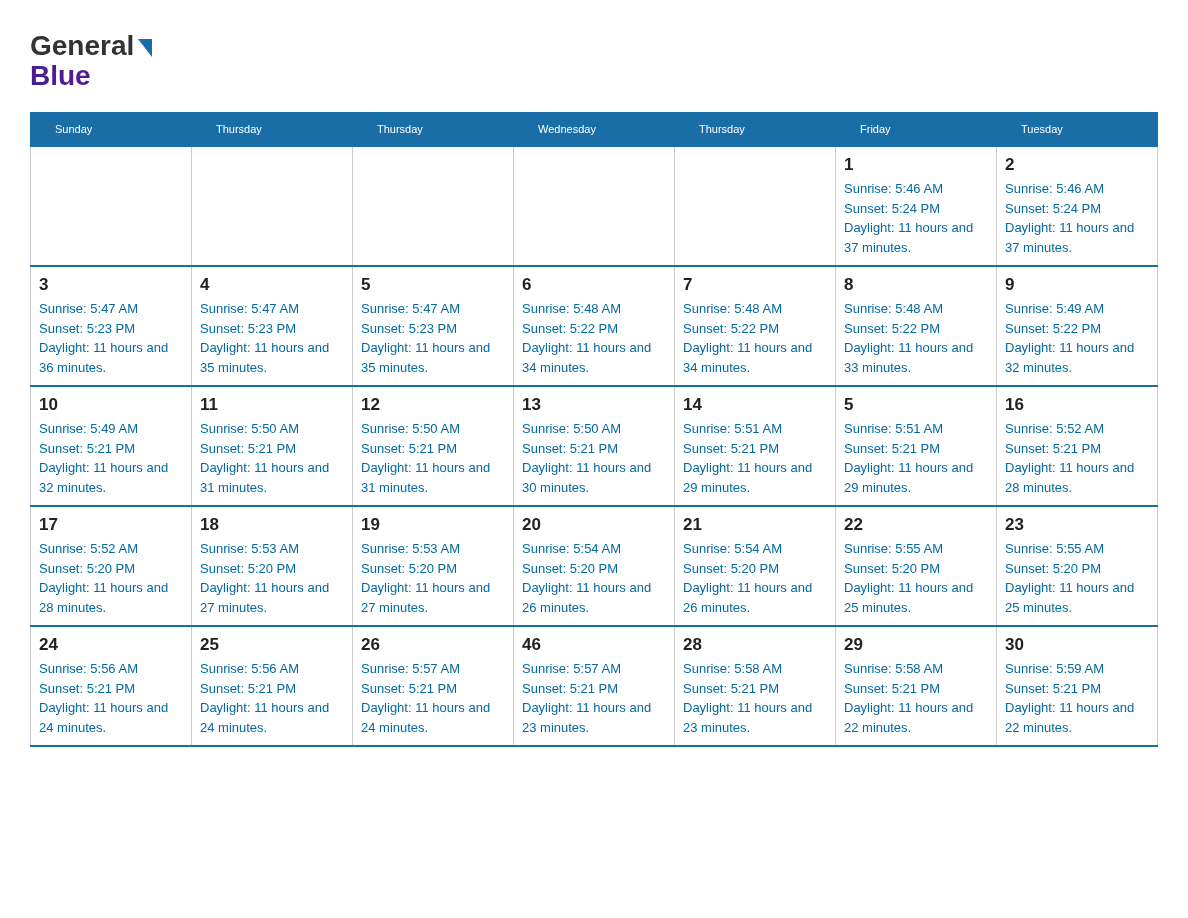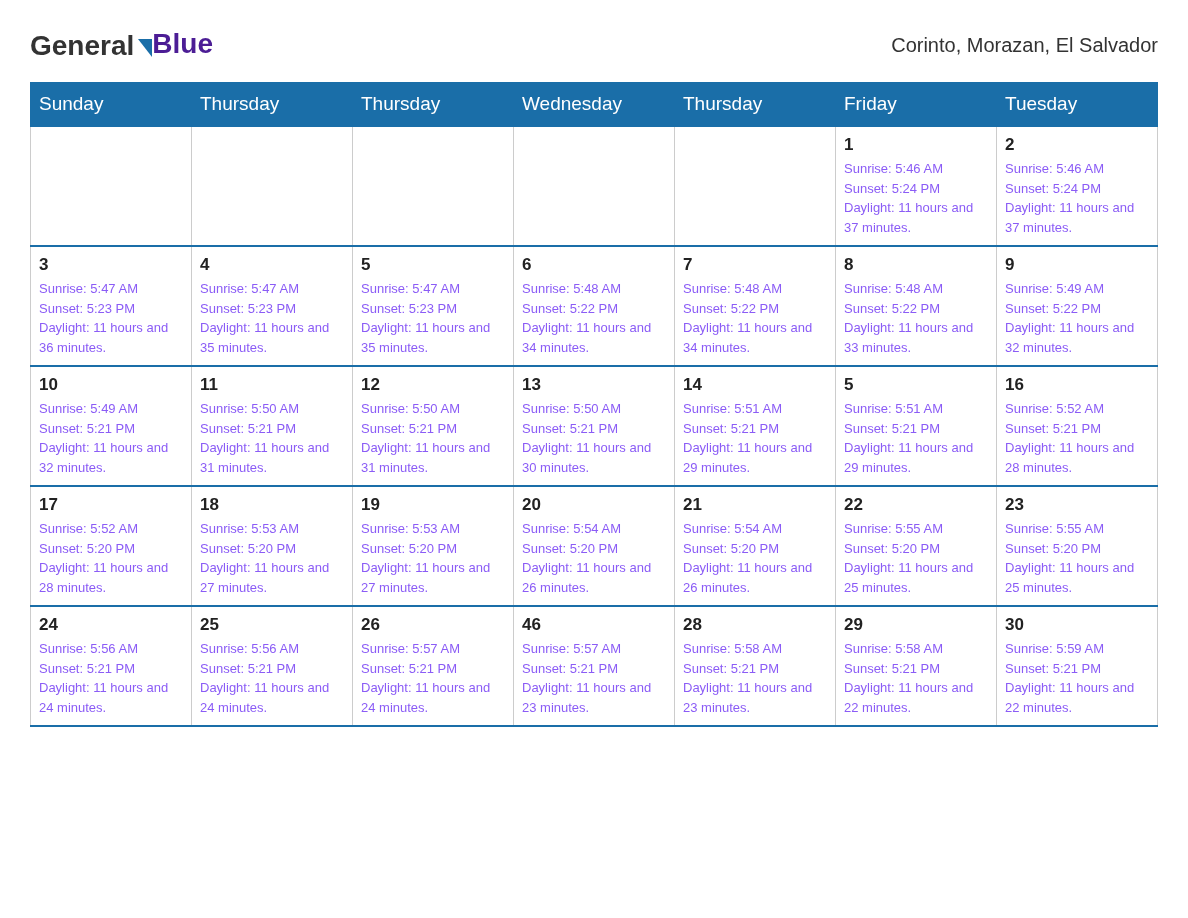--- a/index.html
+++ b/index.html
@@ -11,21 +11,21 @@
       min-height: 918px;
     }
     .header {
       display: flex;
       justify-content: space-between;
       align-items: flex-start;
       margin-bottom: 20px;
     }
     .logo {
       display: flex;
-      flex-direction: row;
+      flex-direction: column;
       align-items: flex-start;
     }
     .logo-top {
       display: flex;
       align-items: center;
     }
     .logo-general {
       font-size: 28px;
       font-weight: bold;
       color: #333;
@@ -58,23 +58,23 @@
       color: #333;
       margin-top: 4px;
     }
     .calendar {
       width: 100%;
       border-collapse: collapse;
     }
     .calendar th {
       background-color: #1a6ea8;
       color: #fff;
-      padding: 10px 8px;
+      padding: 10px 24px;
       text-align: left;
-      font-size: 19px;
+      font-size: 11px;
       font-weight: normal;
       border: 1px solid #1a6ea8;
     }
     .calendar td {
       vertical-align: top;
       padding: 8px;
       border: 1px solid #ccc;
       width: 14.28%;
       min-height: 110px;
       font-size: 13px;
@@ -86,39 +86,38 @@
     .day-number {
       font-size: 17px;
       font-weight: bold;
       color: #222;
       display: block;
       margin-bottom: 4px;
     }
     .day-info {
       font-size: 13px;
       line-height: 1.5;
-      color: #8b5cf6;
+      color: #0369a1;
     }
     .empty-cell {
       background: #fff;
     }
   </style>
 </head>
 <body>
 
 <div class="header">
   <div class="logo">
     <div class="logo-top">
       <span class="logo-general">General</span>
       <div class="logo-arrow"></div>
     </div>
     <span class="logo-blue">Blue</span>
   </div>
   <div class="title-section">
-    <div class="location">Corinto, Morazan, El Salvador</div>
   </div>
 </div>
 
 <table class="calendar">
   <thead>
     <tr>
     <th>Sunday</th>
         <th>Thursday</th>
         <th>Thursday</th>
         <th>Wednesday</th>

